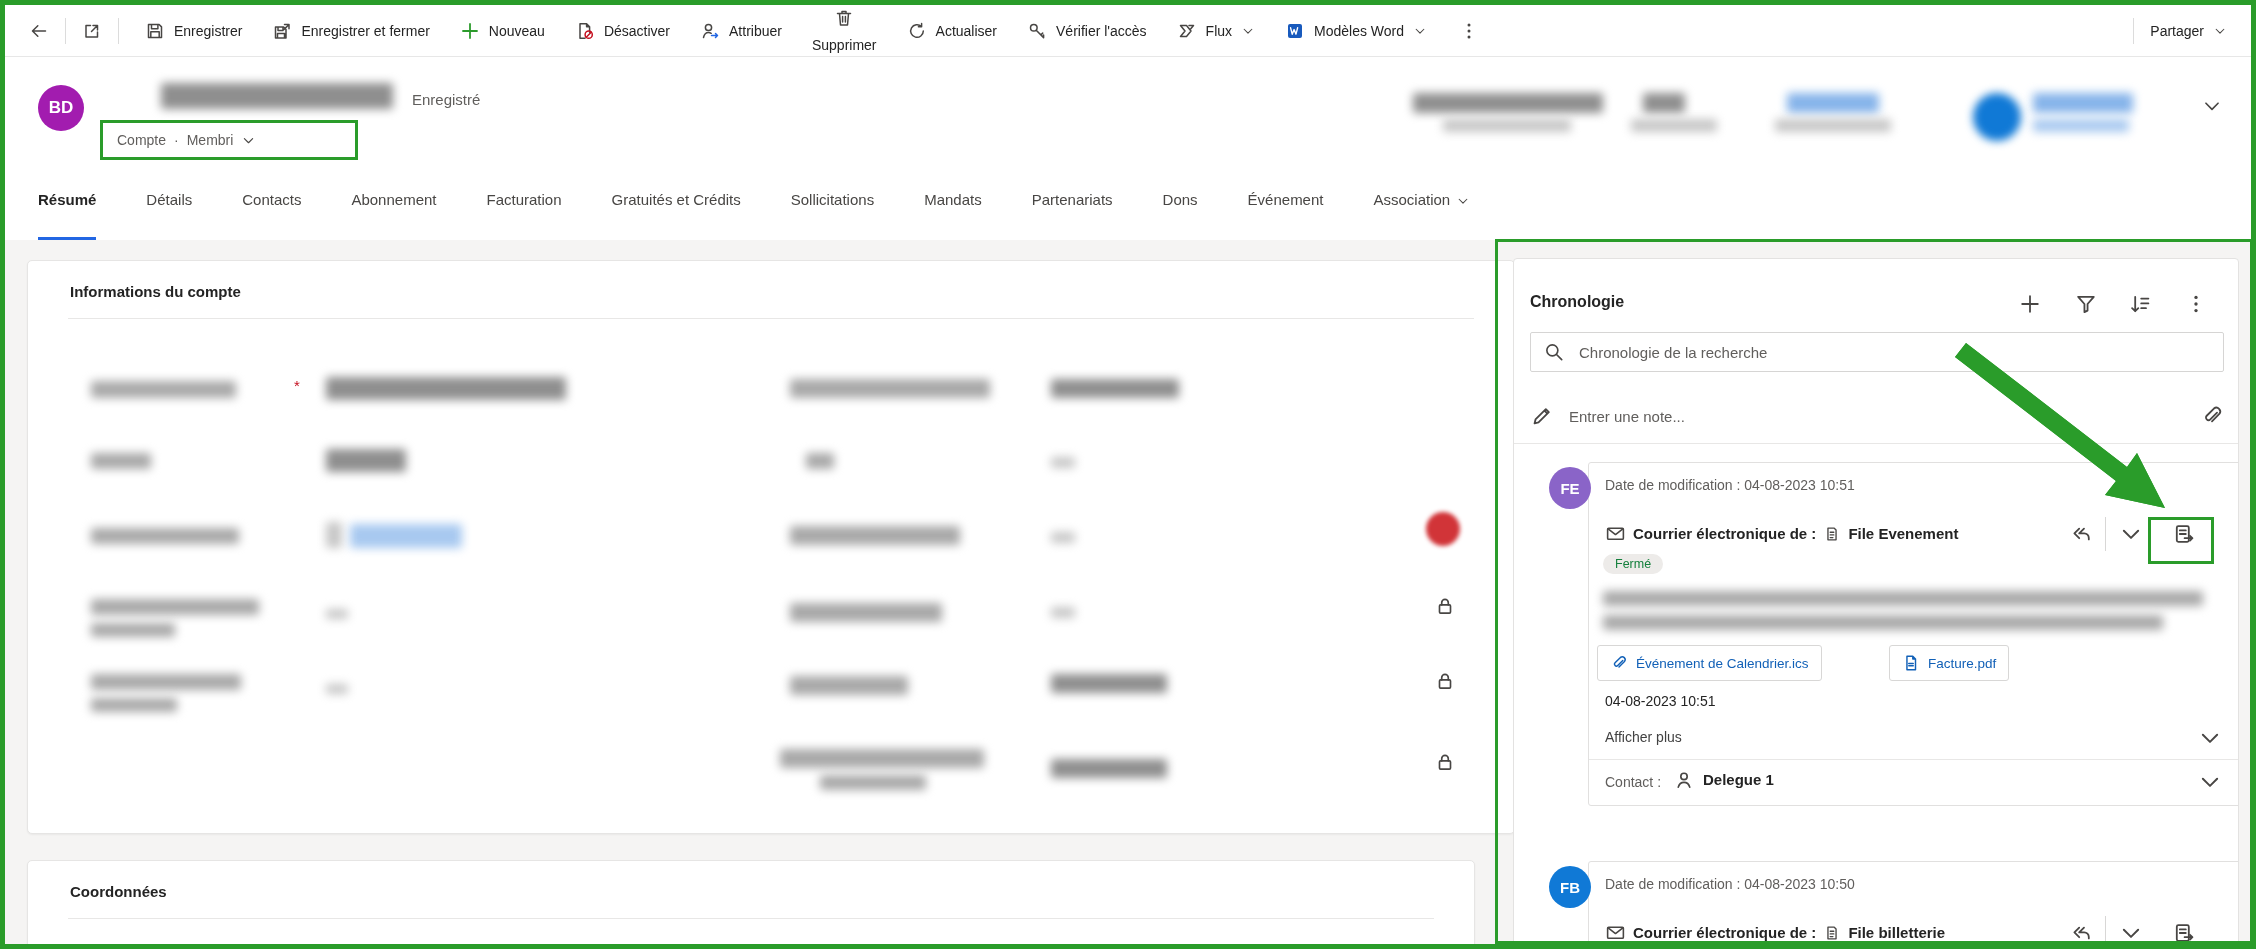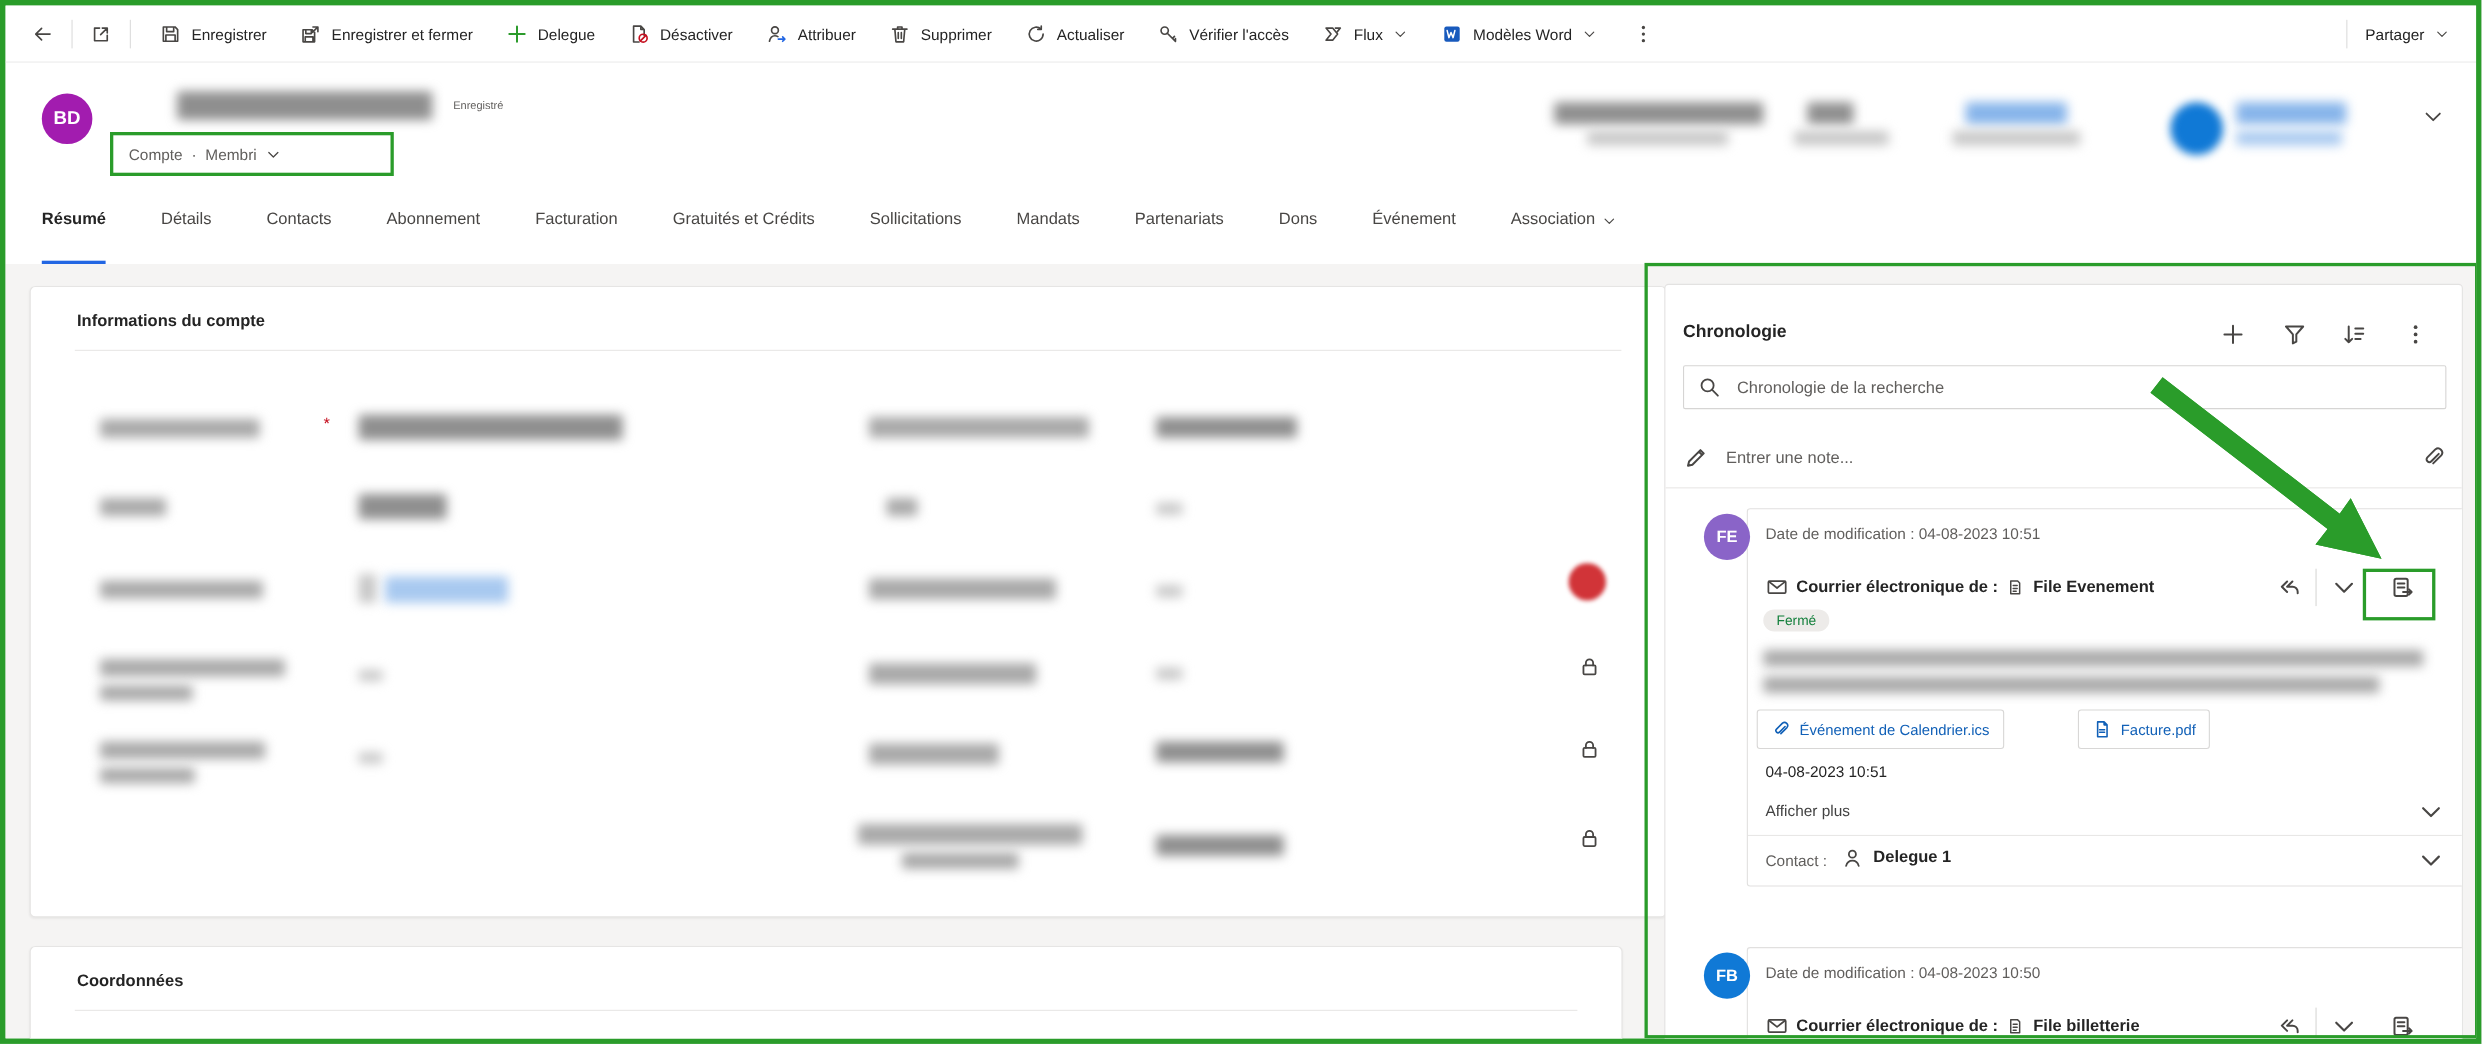--- a/index.html
+++ b/index.html
@@ -17,21 +17,21 @@
   svg.ic .fil-blue{fill:#185abd;stroke:none;}
   
   .toolbar{position:absolute;top:0;left:0;right:0;height:52px;background:#fff;border-bottom:1px solid #e7e7e7;display:flex;align-items:center;padding:0 16px;box-sizing:border-box;}
   .tbtn{display:flex;align-items:center;gap:9px;border:0;background:none;font:14px "Liberation Sans",sans-serif;color:#242424;padding:6px 8px;border-radius:3px;cursor:pointer;white-space:nowrap;}
   .vsep{width:1px;height:26px;background:#dcdcdc;margin:0 8px;}
   .tb-spacer{flex:1;}
   
   .rec-header{position:absolute;top:52px;left:0;right:0;height:118px;background:#fff;}
   .avatar{border-radius:50%;color:#fff;font-weight:bold;display:flex;align-items:center;justify-content:center;}
   .entity-badge{position:absolute;left:95px;top:115px;width:258px;height:40px;border:3px solid #2a9c2a;display:flex;align-items:center;gap:8px;padding:0 14px;box-sizing:border-box;color:#605e5c;font-size:14px;background:#fff;}
-  .saved{position:absolute;left:412px;top:88px;font-size:10px;color:#605e5c;}
+  .saved{position:absolute;left:412px;top:88px;font-size:15px;color:#605e5c;}
   
   .bl{position:absolute;filter:blur(5px);background:#a9a9a9;border-radius:2px;}
   .bl-dark{background:#8f8f8f;}
   .bl-light{background:#c7c7c7;}
   .bl-blue{background:#86b4ea;}
   .bl-blue2{background:#a8c9f0;}
   
   .tabs{position:absolute;top:170px;left:0;right:0;height:65px;background:#fff;display:flex;gap:50px;padding:16px 0 0 33px;box-sizing:border-box;}
   .tab{font-size:15px;color:#484644;padding-bottom:12px;white-space:nowrap;display:flex;align-items:flex-start;gap:6px;cursor:pointer;}
   .tab.active{color:#242424;font-weight:bold;border-bottom:3px solid #2266e3;}
@@ -91,39 +91,39 @@
     <button class="tbtn" style="margin-left:14px;">
       <svg class="ic" width="20" height="20" viewBox="0 0 20 20">
           <path class="st" d="M3.5 6h8.1l2.4 2.4V17H3.5z M6 6.2v3.3h5V6.2 M5.5 16.8v-4.3h7v4.3 M12.5 3.5h4.5 M17 3.5v4.3 M16.8 3.7 12 8.4"></path>
         </svg>
       <span>Enregistrer et fermer</span>
     </button>
     <button class="tbtn" style="margin-left:14px;">
       <svg class="ic" width="20" height="20" viewBox="0 0 20 20">
           <path class="st-green" d="M10 3v14 M3 10h14"></path>
         </svg>
-      <span>Delegue</span>
+      <span>Nouveau</span>
     </button>
     <button class="tbtn" style="margin-left:14px;">
       <svg class="ic" width="20" height="20" viewBox="0 0 20 20">
           <path class="st" d="M5 2.8h6.6l3 3v5.4 M14.6 5.8h-3v-3 M5 2.8v14.4h5"></path>
           <circle class="st-red" cx="13.7" cy="13.7" r="3.6"></circle>
           <path class="st-red" d="M11.2 16.2l5-5"></path>
         </svg>
       <span>Désactiver</span>
     </button>
     <button class="tbtn" style="margin-left:14px;">
       <svg class="ic" width="20" height="20" viewBox="0 0 20 20">
           <circle class="st" cx="8.5" cy="6.5" r="3.1"></circle>
           <path class="st" d="M3.5 16.5c.7-3.4 2.7-5 5-5 1 0 1.9.3 2.7.8"></path>
           <path class="st-blue" d="M11.5 14.5h6 M15.5 12.5l2 2-2 2"></path>
         </svg>
       <span>Attribuer</span>
     </button>
-    <button class="tbtn" style="margin-left:14px;">
+    <button class="tbtn" style="margin-left:14px;flex-direction:column;">
       <svg class="ic" width="20" height="20" viewBox="0 0 20 20">
           <path class="st" d="M3.5 5.5h13 M8 5.5V3.5h4v2 M5.5 5.5l1 11.5h7l1-11.5 M8.6 8.5v5.5 M11.4 8.5v5.5"></path>
         </svg>
       <span>Supprimer</span>
     </button>
     <button class="tbtn" style="margin-left:14px;">
       <svg class="ic" width="20" height="20" viewBox="0 0 20 20">
           <path class="st" d="M16.3 10a6.3 6.3 0 1 1-1.9-4.5 M14.6 2.6v3.2h-3.2"></path>
         </svg>
       <span>Actualiser</span>

